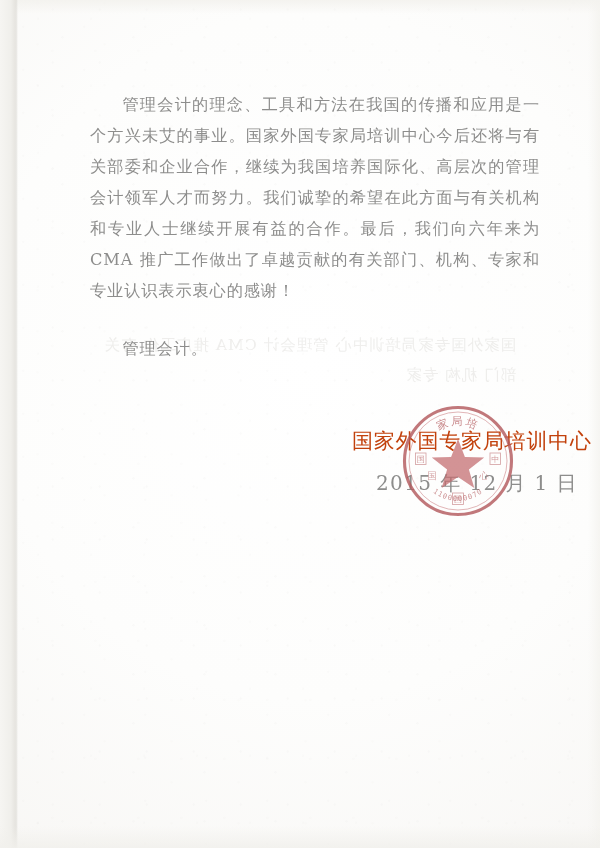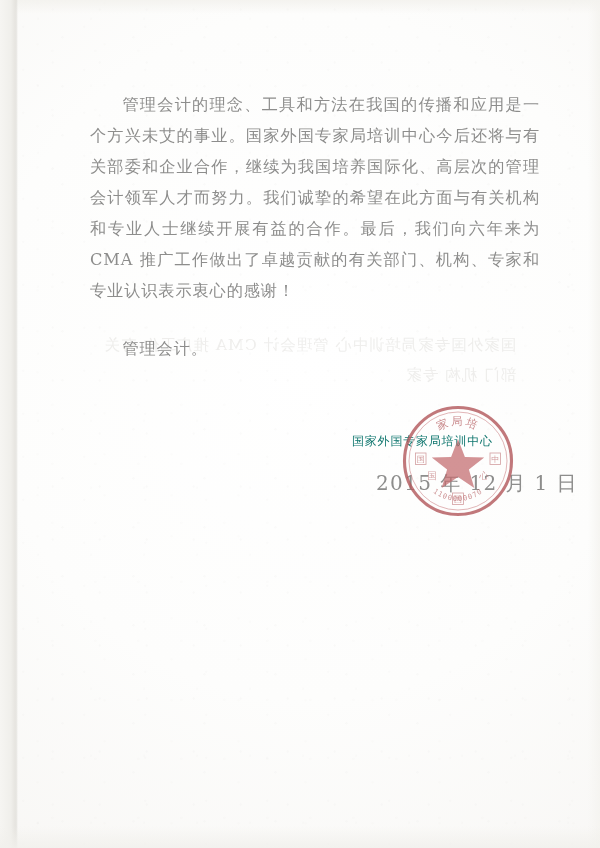--- a/index.html
+++ b/index.html
@@ -135,22 +135,22 @@
   
   .signature-block {
     position: absolute;
     left: 352px;
     top: 428px;
     width: 200px;
     text-align: left;
   }
 
   .sig-org {
-    color: #0f766e;
-    font-size: 12px;
+    color: #c2410c;
+    font-size: 21px;
     line-height: 26px;
     letter-spacing: 0.8px;
     white-space: nowrap;
   }
 
   .sig-date {
     color: #8d8d8c;
     font-size: 20px;
     line-height: 26px;
     letter-spacing: 1.4px;

